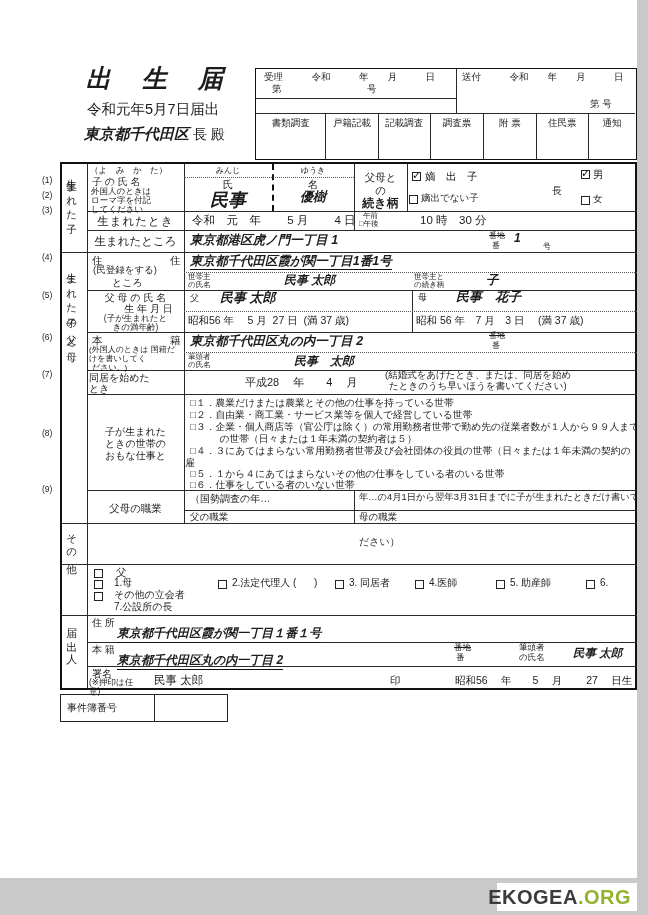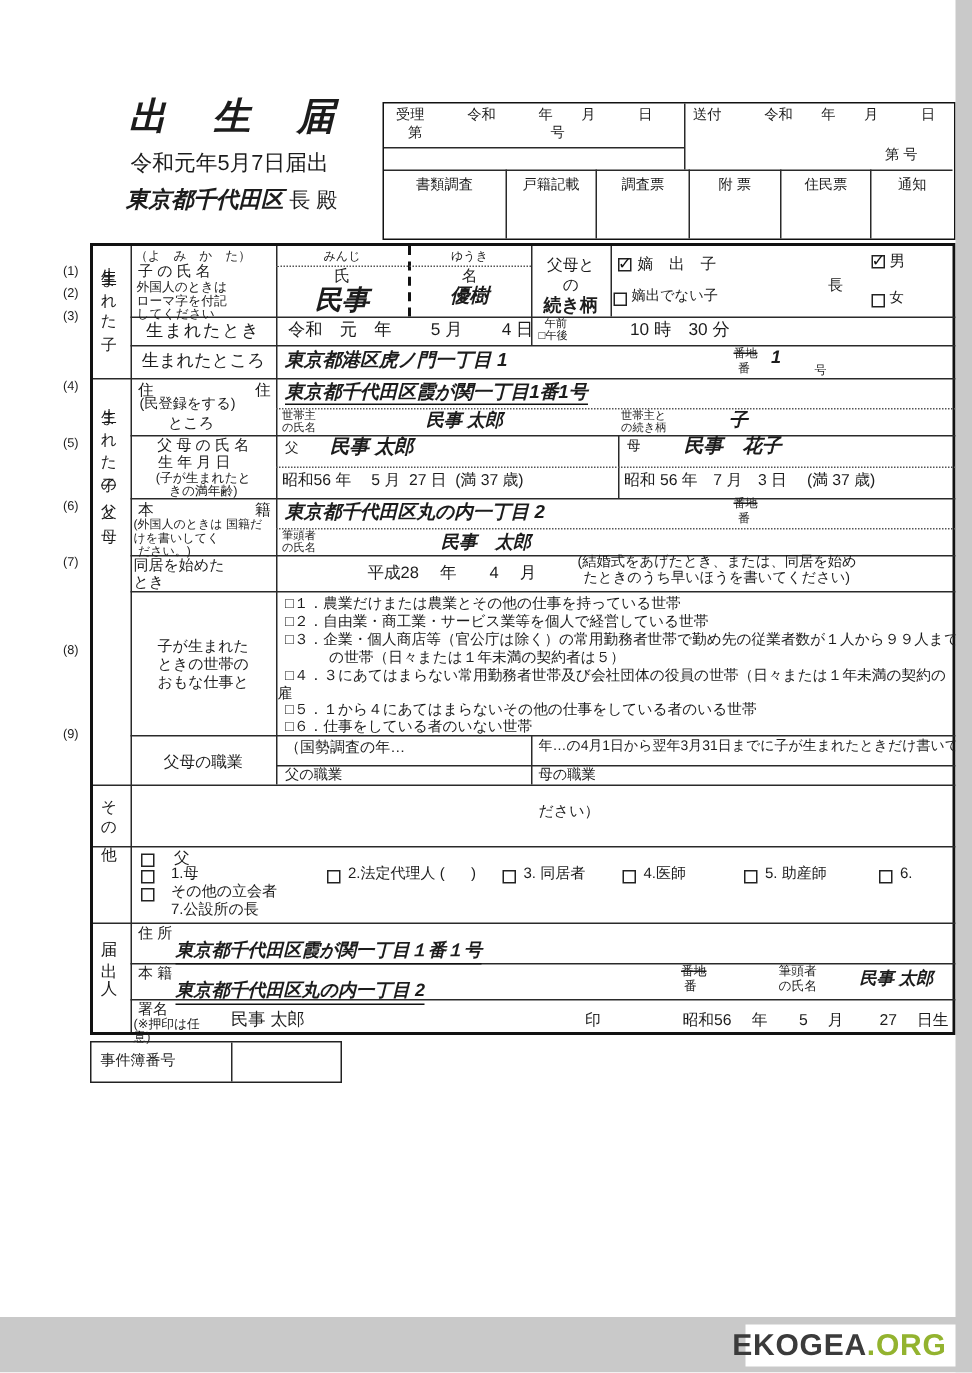--- a/index.html
+++ b/index.html
@@ -41,20 +41,21 @@
     <div class="vl" style="left:200px;top:0;height:44px;"></div>
     <div class="hl" style="left:0;top:29px;width:200px;"></div>
     <div class="hl" style="left:0;top:44px;width:379px;"></div>
     <div class="t" style="left:8px;top:3px;font-size:9.5px;">受理　　　令和　　　年　　月　　　日</div>
     <div class="t" style="left:16px;top:15px;font-size:9.5px;">第　　　　　　　　　号</div>
     <div class="t" style="left:206px;top:3px;font-size:9.5px;">送付　　　令和　　年　　月　　　日</div>
     <div class="t" style="left:334px;top:30px;font-size:9.5px;">第 号</div>
     <div id="checksrow">
       <div class="cell" style="flex:1.35;">書類調査</div>
       <div class="cell" style="flex:1;">戸籍記載</div>
+      <div class="cell" style="flex:1;">記載調査</div>
       <div class="cell" style="flex:1.02;">調査票</div>
       <div class="cell" style="flex:1;">附 票</div>
       <div class="cell" style="flex:1;">住民票</div>
       <div class="cell" style="flex:0.9;">通知</div>
     </div>
   </div>
 
   <div class="t" style="left:42px;top:176px;font-size:8.5px;">(1)</div>
   <div class="t" style="left:42px;top:191px;font-size:8.5px;">(2)</div>
   <div class="t" style="left:42px;top:206px;font-size:8.5px;">(3)</div>
@@ -145,21 +146,21 @@
     <div class="t" style="left:50px;top:113px;font-size:10px;">ところ</div>
     <div class="t b ul" style="left:128px;top:90px;font-size:12.5px;">東京都千代田区霞が関一丁目1番1号</div>
     <div class="t" style="left:126px;top:109px;font-size:7.5px;">世帯主</div>
     <div class="t" style="left:126px;top:117px;font-size:7.5px;">の氏名</div>
     <div class="t b" style="left:222px;top:110px;font-size:12px;">民事 太郎</div>
     <div class="t" style="left:352px;top:109px;font-size:7.5px;">世帯主と</div>
     <div class="t" style="left:352px;top:117px;font-size:7.5px;">の続き柄</div>
     <div class="t b" style="left:424px;top:109px;font-size:12.5px;">子</div>
 
     <div class="t c" style="left:27px;width:93px;top:128px;font-size:10px;">父 母 の 氏 名</div>
-    <div class="t c" style="left:21px;width:93px;top:139px;font-size:10px;">生 年 月 日</div>
+    <div class="t c" style="left:40px;width:93px;top:139px;font-size:10px;">生 年 月 日</div>
     <div class="t c" style="left:27px;width:93px;top:150px;font-size:8.5px;">(子が生まれたと</div>
     <div class="t c" style="left:27px;width:93px;top:159px;font-size:8.5px;">きの満年齢)</div>
     <div class="t" style="left:128px;top:129px;font-size:9px;">父</div>
     <div class="t b" style="left:158px;top:127px;font-size:13px;">民事 太郎</div>
     <div class="t" style="left:126px;top:150px;font-size:10.5px;">昭和56 年　 5 月  27 日  (満 37 歳)</div>
     <div class="t" style="left:356px;top:128px;font-size:9px;">母</div>
     <div class="t b" style="left:394px;top:126px;font-size:13px;">民事　花子</div>
     <div class="t" style="left:354px;top:150px;font-size:10.5px;">昭和 56 年　7 月　3 日　 (満 37 歳)</div>
 
     <div class="t" style="left:30px;top:170px;font-size:10.5px;">本</div>

